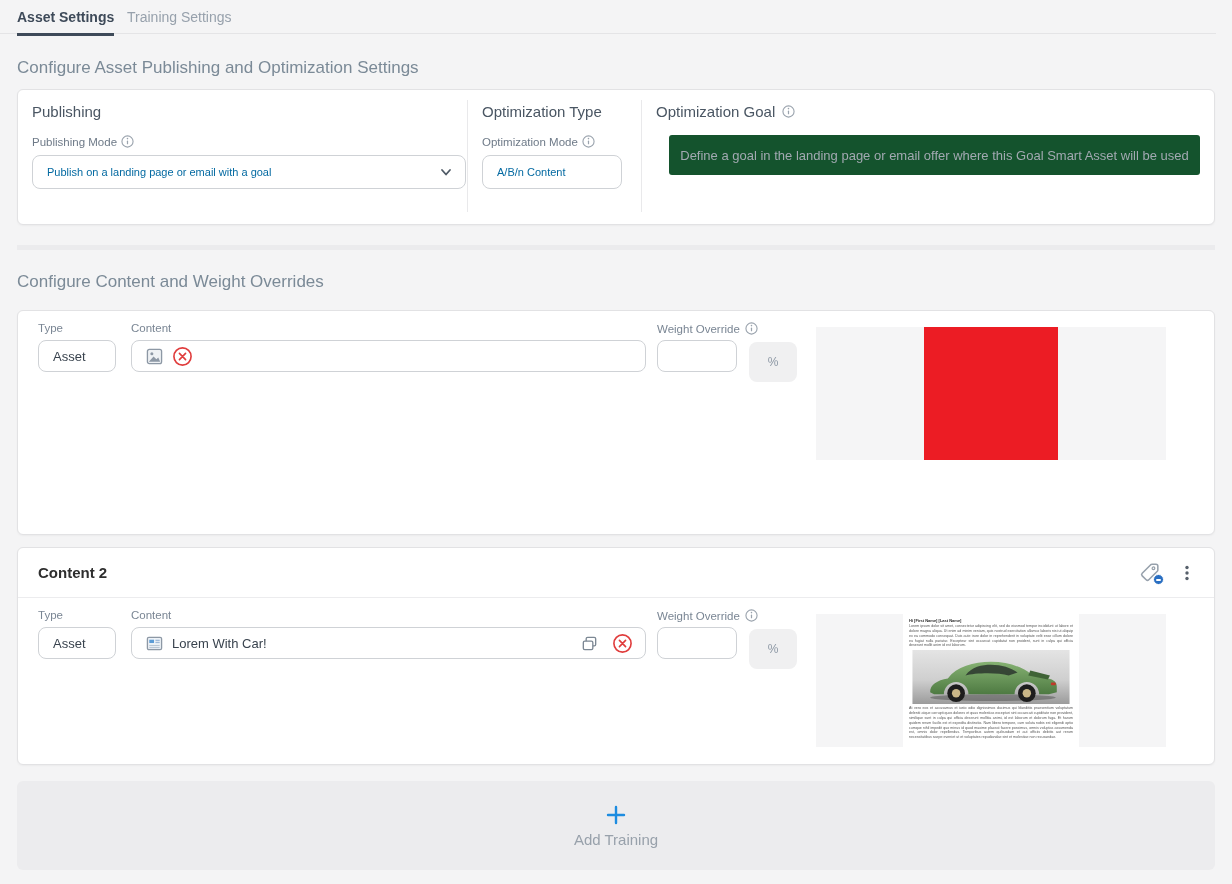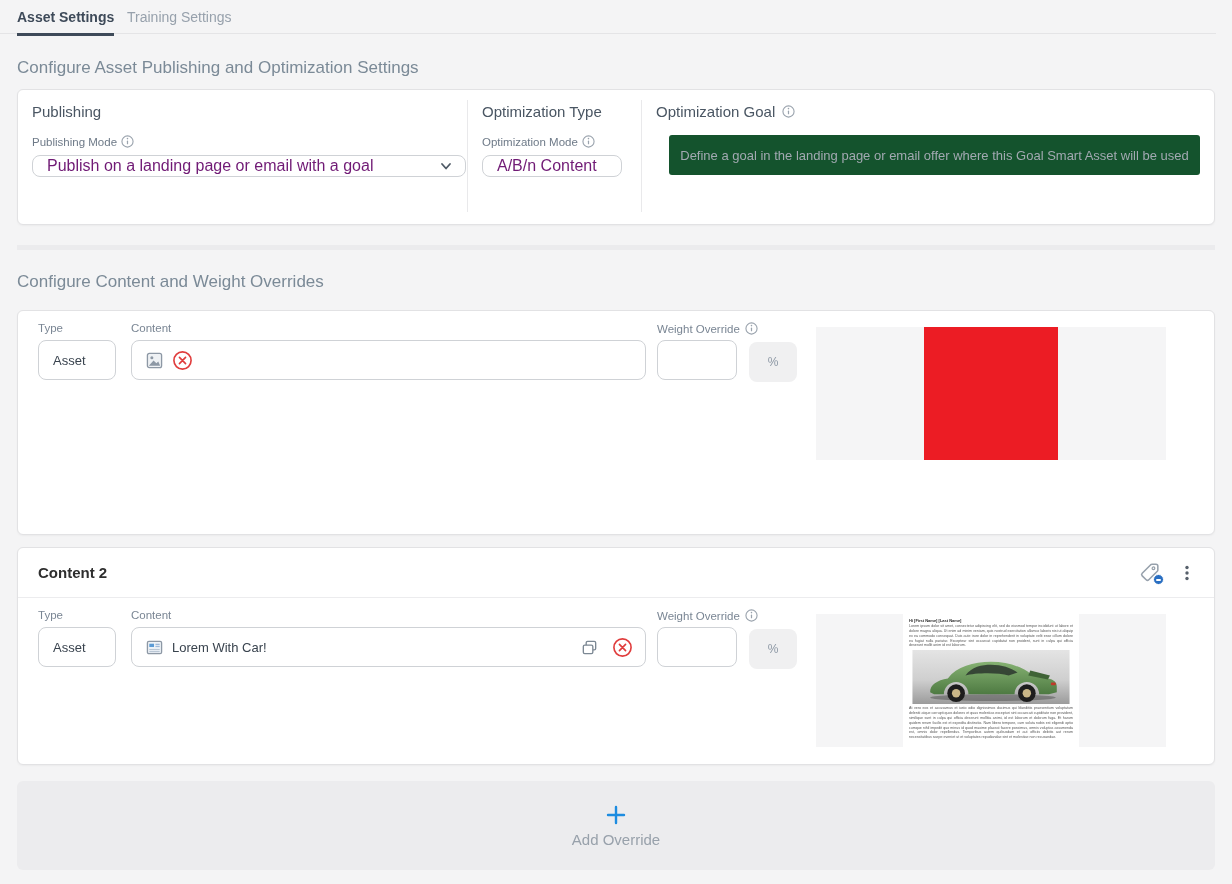--- a/index.html
+++ b/index.html
@@ -28,23 +28,23 @@
     background:#fff; border:1px solid #e2e2e4; border-radius:6px;
     box-shadow:0 1px 2px rgba(0,0,0,0.04);
   }
   .settings-card { left:17px; top:89px; width:1198px; height:136px; }
 
   .divider-v { position:absolute; top:10px; bottom:12px; width:1px; background:#e9e9eb; }
 
   .col-title { font-size:15px; color:#4a5663; }
   .field-label { margin-top:15px; font-size:11.5px; color:#6e7a88; display:flex; align-items:center; gap:4px; }
   .selectbox {
-    margin-top:7px; height:22px; border:1px solid #cfd2d6; border-radius:8px; background:#fff;
+    margin-top:7px; height:34px; border:1px solid #cfd2d6; border-radius:8px; background:#fff;
     display:flex; align-items:center; justify-content:space-between;
-    padding:0 12px 0 14px; font-size:16px; color:#701a75; cursor:pointer;
+    padding:0 12px 0 14px; font-size:11px; color:#0369a1; cursor:pointer;
   }
   .col-publishing { position:absolute; left:14px; top:13px; width:434px; }
   .col-opt-type   { position:absolute; left:464px; top:13px; width:150px; }
   .col-opt-type .selectbox { width:140px; }
   .col-opt-goal   { position:absolute; left:638px; top:13px; right:14px; }
   .goal-title-row { display:flex; align-items:center; gap:7px; }
   .goal-box {
     margin-top:15px; margin-left:13px; height:40px; background:#14532d; border-radius:3px;
     display:flex; align-items:center; justify-content:center; font-size:13px; color:#a2a9b1;
   }
@@ -67,21 +67,21 @@
   }
   .tag-badge i { display:block; width:5px; height:2px; background:#fff; border-radius:1px; }
 
   .card-body { position:relative; height:calc(100% - 51px); }
   .mini-label { position:absolute; top:11px; font-size:11.5px; color:#7a8694; display:flex; align-items:center; gap:5px; }
   .lbl-type { left:20px; }
   .lbl-content { left:113px; }
   .lbl-weight { left:639px; }
 
   .field {
-    position:absolute; top:29px; height:40px; background:#fff;
+    position:absolute; top:29px; height:32px; background:#fff;
     border:1px solid #cfd2d6; border-radius:8px; font-size:13px; color:#39434e;
     display:flex; align-items:center;
   }
   .type-box { left:20px; width:78px; padding-left:14px; cursor:pointer; }
   .content-box { left:113px; width:515px; padding:0 12px 0 14px; gap:9px; cursor:pointer; }
   .content-box .content-text { flex:1; }
   .weight-input { left:639px; width:80px; padding:0 10px; }
   .pct-btn {
     position:absolute; left:731px; top:31px; width:48px; height:40px; background:#f0f0f1;
     border:none; border-radius:8px; color:#8d98a5; font-size:12px; cursor:pointer;
@@ -314,14 +314,14 @@
     </div>
   </div>
 </div>
 
 <div class="abs add-bar">
   <span>
     <svg width="22" height="22" viewBox="0 0 22 22">
         <path d="M11 3 V19 M3 11 H19" stroke="#1d8ce0" stroke-width="2.4" stroke-linecap="round"></path>
       </svg>
   </span>
-  <span class="add-label">Add Override</span>
+  <span class="add-label">Add Training</span>
 </div>
 
 </body></html>

